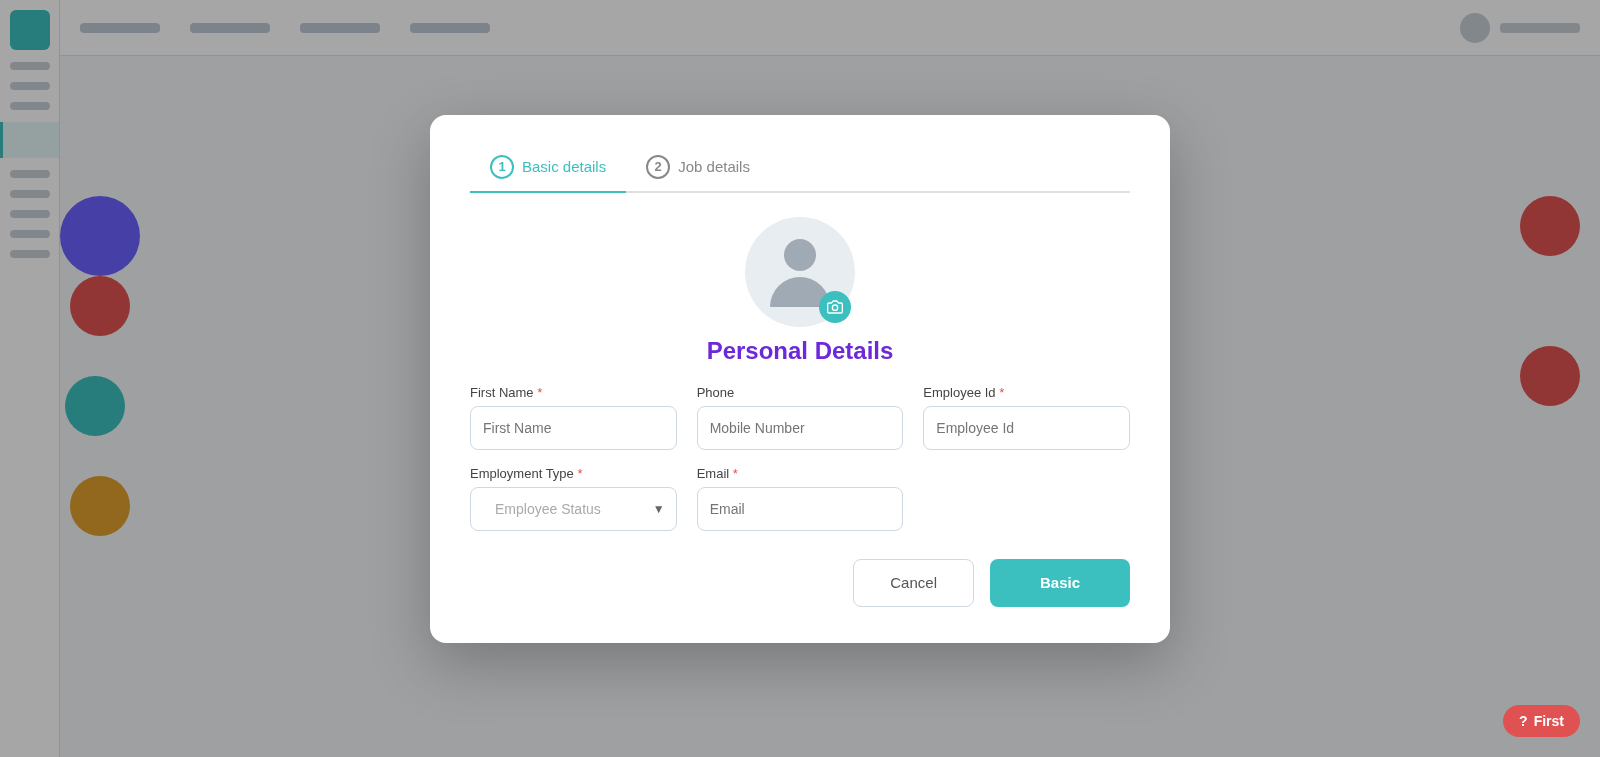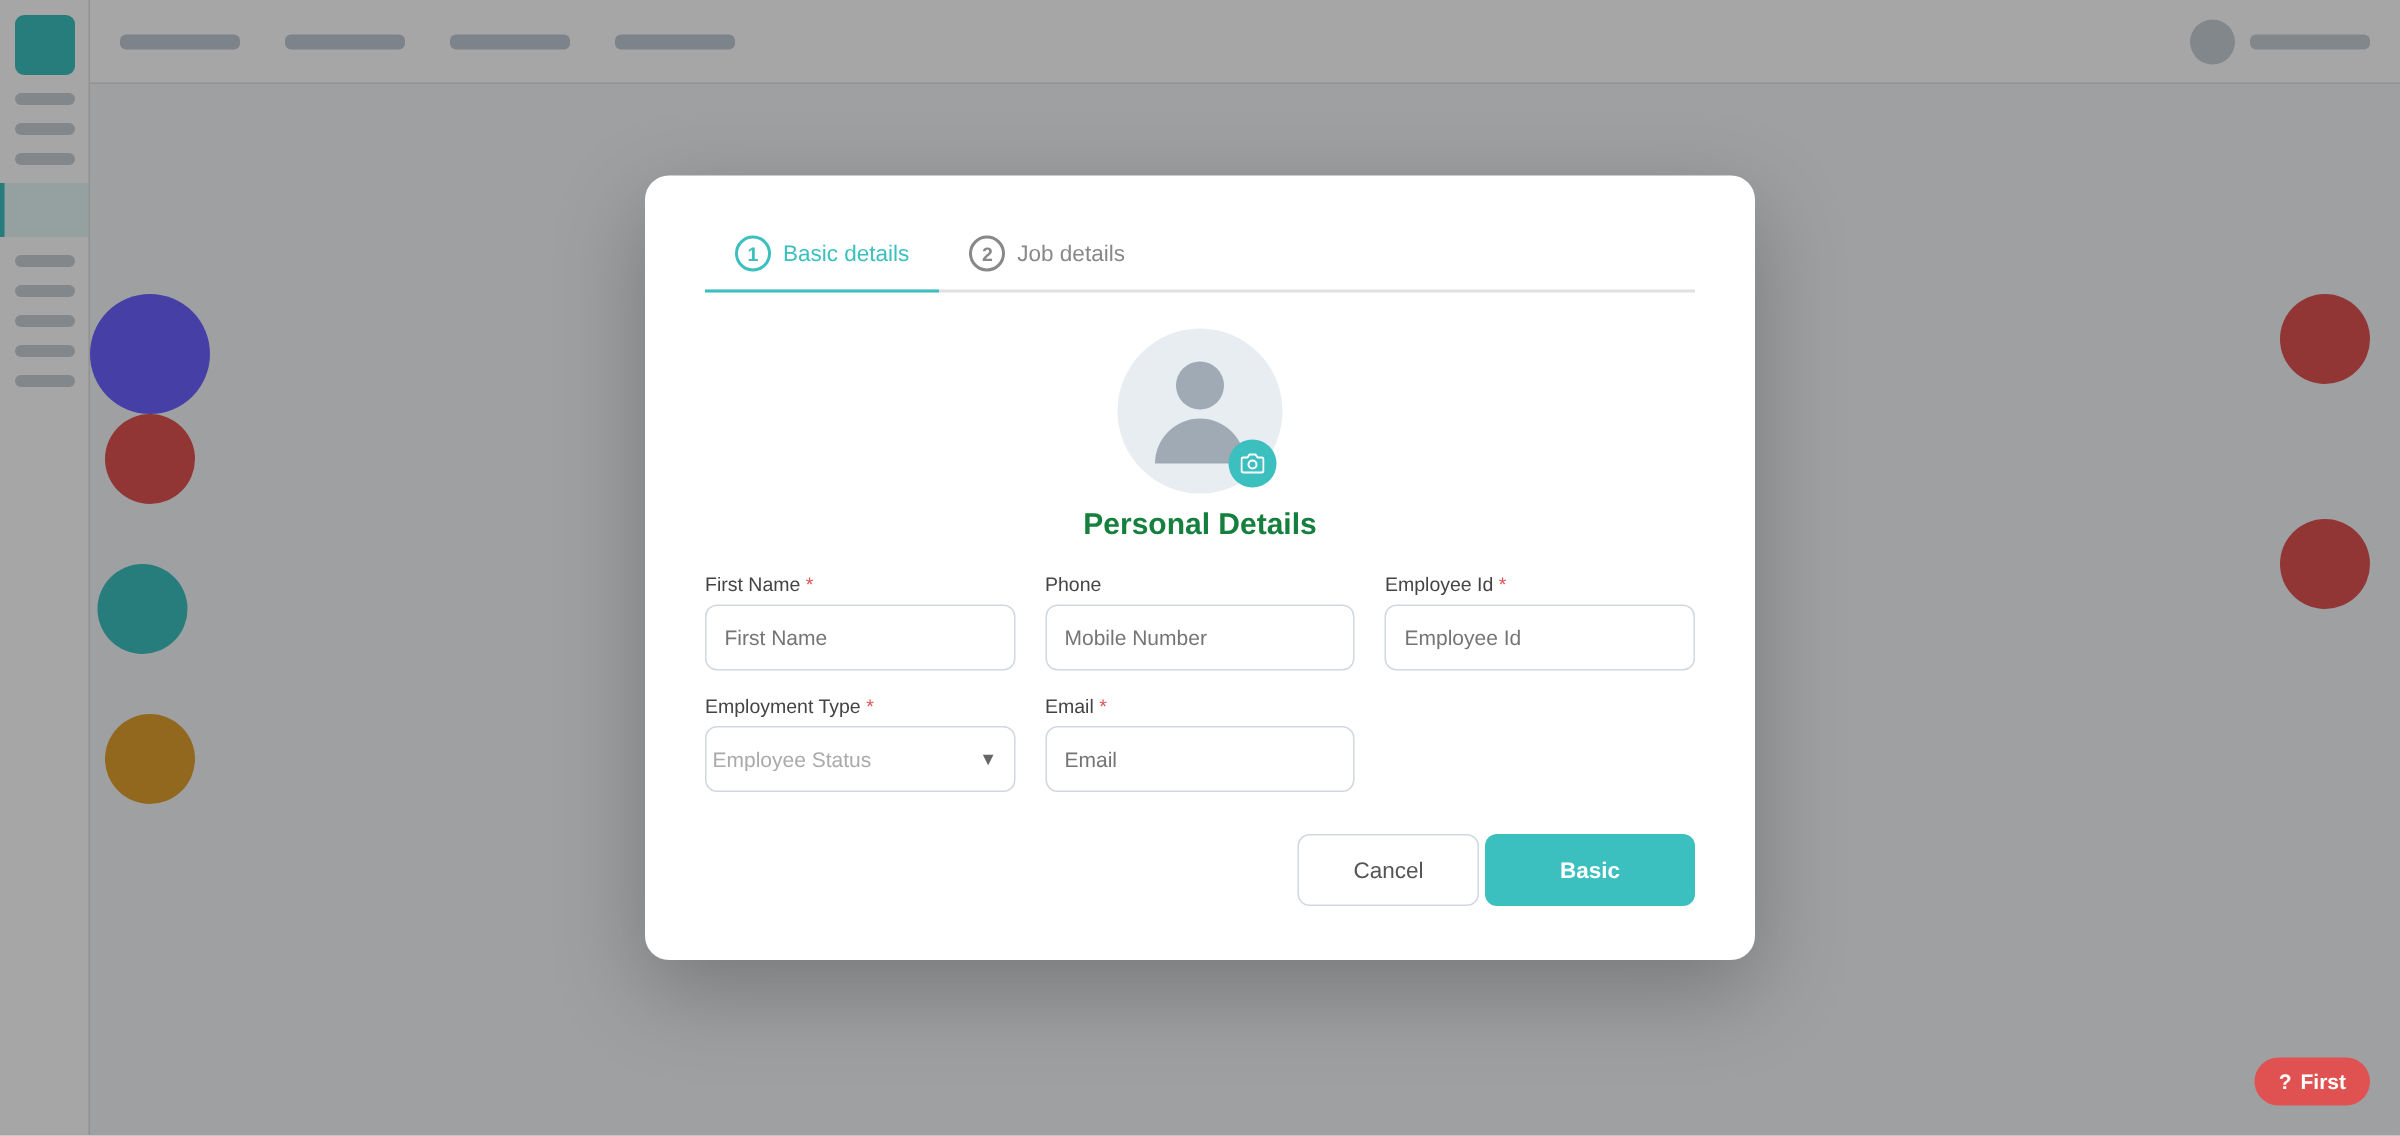--- a/index.html
+++ b/index.html
@@ -174,23 +174,23 @@
       background: #3cbfbf;
       display: flex; align-items: center; justify-content: center;
       position: absolute;
       bottom: 4px; right: 4px;
       cursor: pointer;
       color: #fff;
       font-size: 14px;
     }
 
     .section-title {
-      font-size: 20px;
+      font-size: 24px;
       font-weight: 600;
-      color: #15803d;
+      color: #6d28d9;
       margin-top: 10px;
     }
 
     
     .form-grid {
       display: grid;
       grid-template-columns: 1fr 1fr 1fr;
       gap: 16px 20px;
       margin-top: 16px;
     }
@@ -220,21 +220,21 @@
       color: #999;
       outline: none;
       width: 100%;
       background: #fff;
     }
 
     .form-select {
       height: 44px;
       border: 1.5px solid #d0d8e0;
       border-radius: 8px;
-      padding: 0 4px;
+      padding: 0 24px;
       font-size: 14px;
       color: #aaa;
       outline: none;
       width: 100%;
       background: #fff;
       appearance: none;
       -webkit-appearance: none;
       cursor: pointer;
     }
 
@@ -249,21 +249,21 @@
       transform: translateY(-50%);
       color: #666;
       pointer-events: none;
       font-size: 12px;
     }
 
     
     .modal-footer {
       display: flex;
       justify-content: flex-end;
-      gap: 4px;
+      gap: 16px;
       margin-top: 28px;
       align-items: center;
     }
 
     .btn-cancel {
       height: 48px;
       padding: 0 36px;
       border-radius: 8px;
       border: 1.5px solid #d0d8e0;
       background: #fff;

